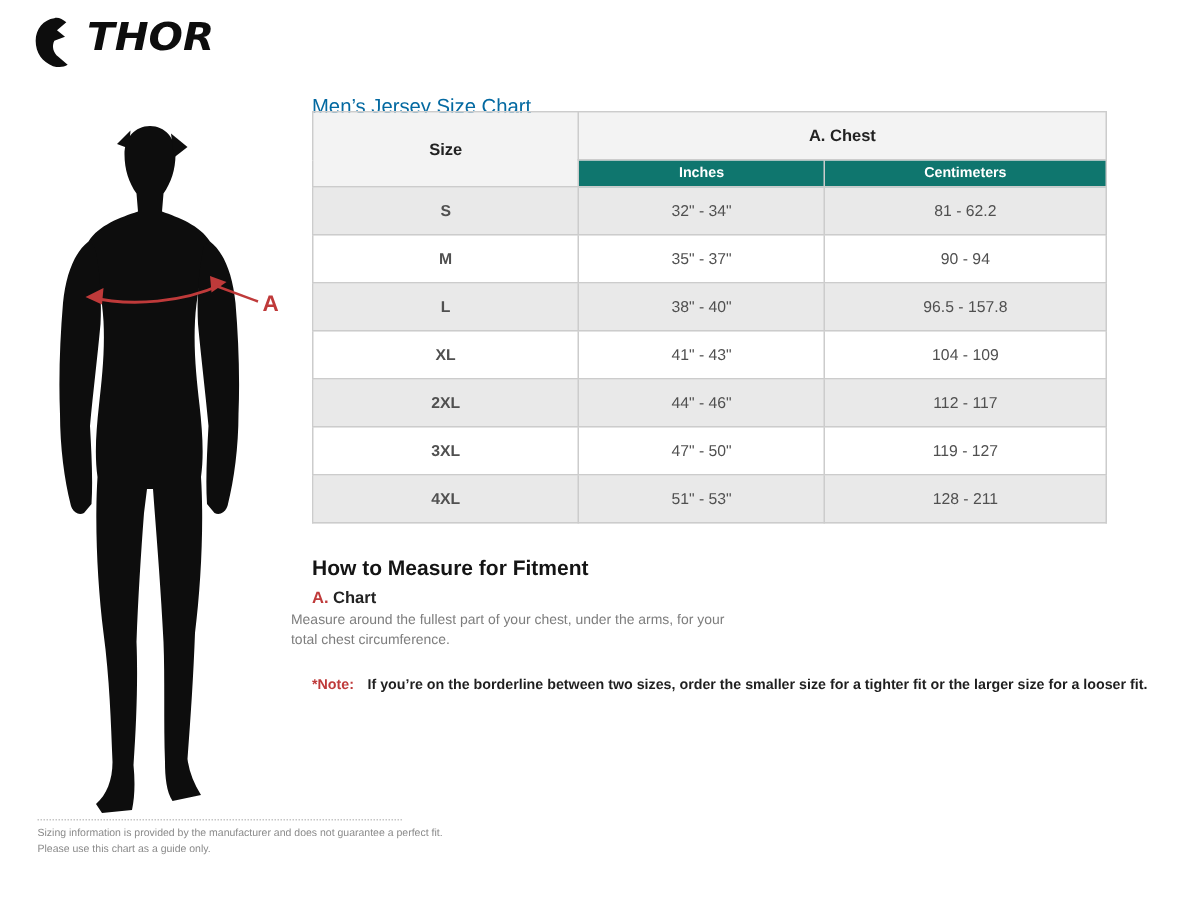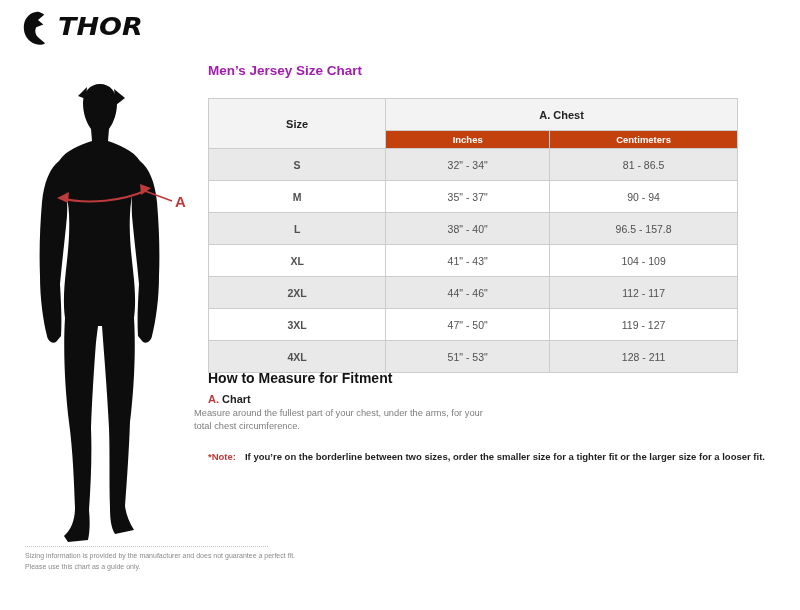--- a/index.html
+++ b/index.html
@@ -9,28 +9,28 @@
   
   .logo{position:absolute;left:22px;top:10px;display:flex;align-items:flex-start;height:42px;}
   .logo-icon{width:32px;height:38px;display:block;}
   .logo-text{font-family:"DejaVu Sans",sans-serif;font-style:italic;font-weight:bold;
              font-size:27px;letter-spacing:0px;color:#0d0d0d;margin-left:4px;transform:scaleY(.95);}
 
   
   .figure-wrap{position:absolute;left:28px;top:84px;width:170px;height:466px;}
 
   
-  .chart-title{position:absolute;left:208px;top:63px;font-size:13.5px;font-weight:bold;color:#a21caf;}
+  .chart-title{position:absolute;left:208px;top:63px;font-size:13.5px;font-weight:normal;color:#0369a1;}
 
-  table.size-table{position:absolute;left:208px;top:98px;width:530px;border-collapse:collapse;
+  table.size-table{position:absolute;left:208px;top:74px;width:530px;border-collapse:collapse;
                    table-layout:fixed;font-size:10.5px;border-radius:24px;}
   table.size-table col.c1{width:33.5%;} table.size-table col.c2{width:31%;} table.size-table col.c3{width:35.5%;}
   table.size-table th,table.size-table td{border:1px solid #cccccc;text-align:center;padding:0;}
   th.hdr-main{background:#f3f3f3;color:#222;font-size:11px;font-weight:bold;height:31px;}
-  th.hdr-unit{background:#c2410c;color:#ffffff;font-size:9.5px;font-weight:bold;height:17px;border-color:#bfbfbf;}
+  th.hdr-unit{background:#0f766e;color:#ffffff;font-size:9.5px;font-weight:bold;height:17px;border-color:#bfbfbf;}
   table.size-table td{height:31px;color:#505050;}
   td.cell-size{font-weight:bold;color:#3a3a3a;}
   tr.row-gray td{background:#e9e9e9;}
   tr.row-white td{background:#ffffff;}
 
   
   .howto-title{position:absolute;left:208px;top:370px;font-size:14px;font-weight:bold;color:#141414;}
   .chest-label{position:absolute;left:208px;top:393px;font-size:11px;font-weight:bold;color:#222;}
   .chest-label .red{color:#bf3a3a;}
   .chest-desc{position:absolute;left:194px;top:407px;max-width:300px;font-size:9.3px;line-height:1.4;color:#7d7d7d;}
@@ -110,21 +110,21 @@
       </tr>
       <tr>
         <th class="hdr-unit">Inches</th>
         <th class="hdr-unit">Centimeters</th>
       </tr>
     </thead>
     <tbody>
         <tr class="row-gray">
           <td class="cell-size">S</td>
           <td>32" - 34"</td>
-          <td>81 - 86.5</td>
+          <td>81 - 62.2</td>
         </tr>
         <tr class="row-white">
           <td class="cell-size">M</td>
           <td>35" - 37"</td>
           <td>90 - 94</td>
         </tr>
         <tr class="row-gray">
           <td class="cell-size">L</td>
           <td>38" - 40"</td>
           <td>96.5 - 157.8</td>

